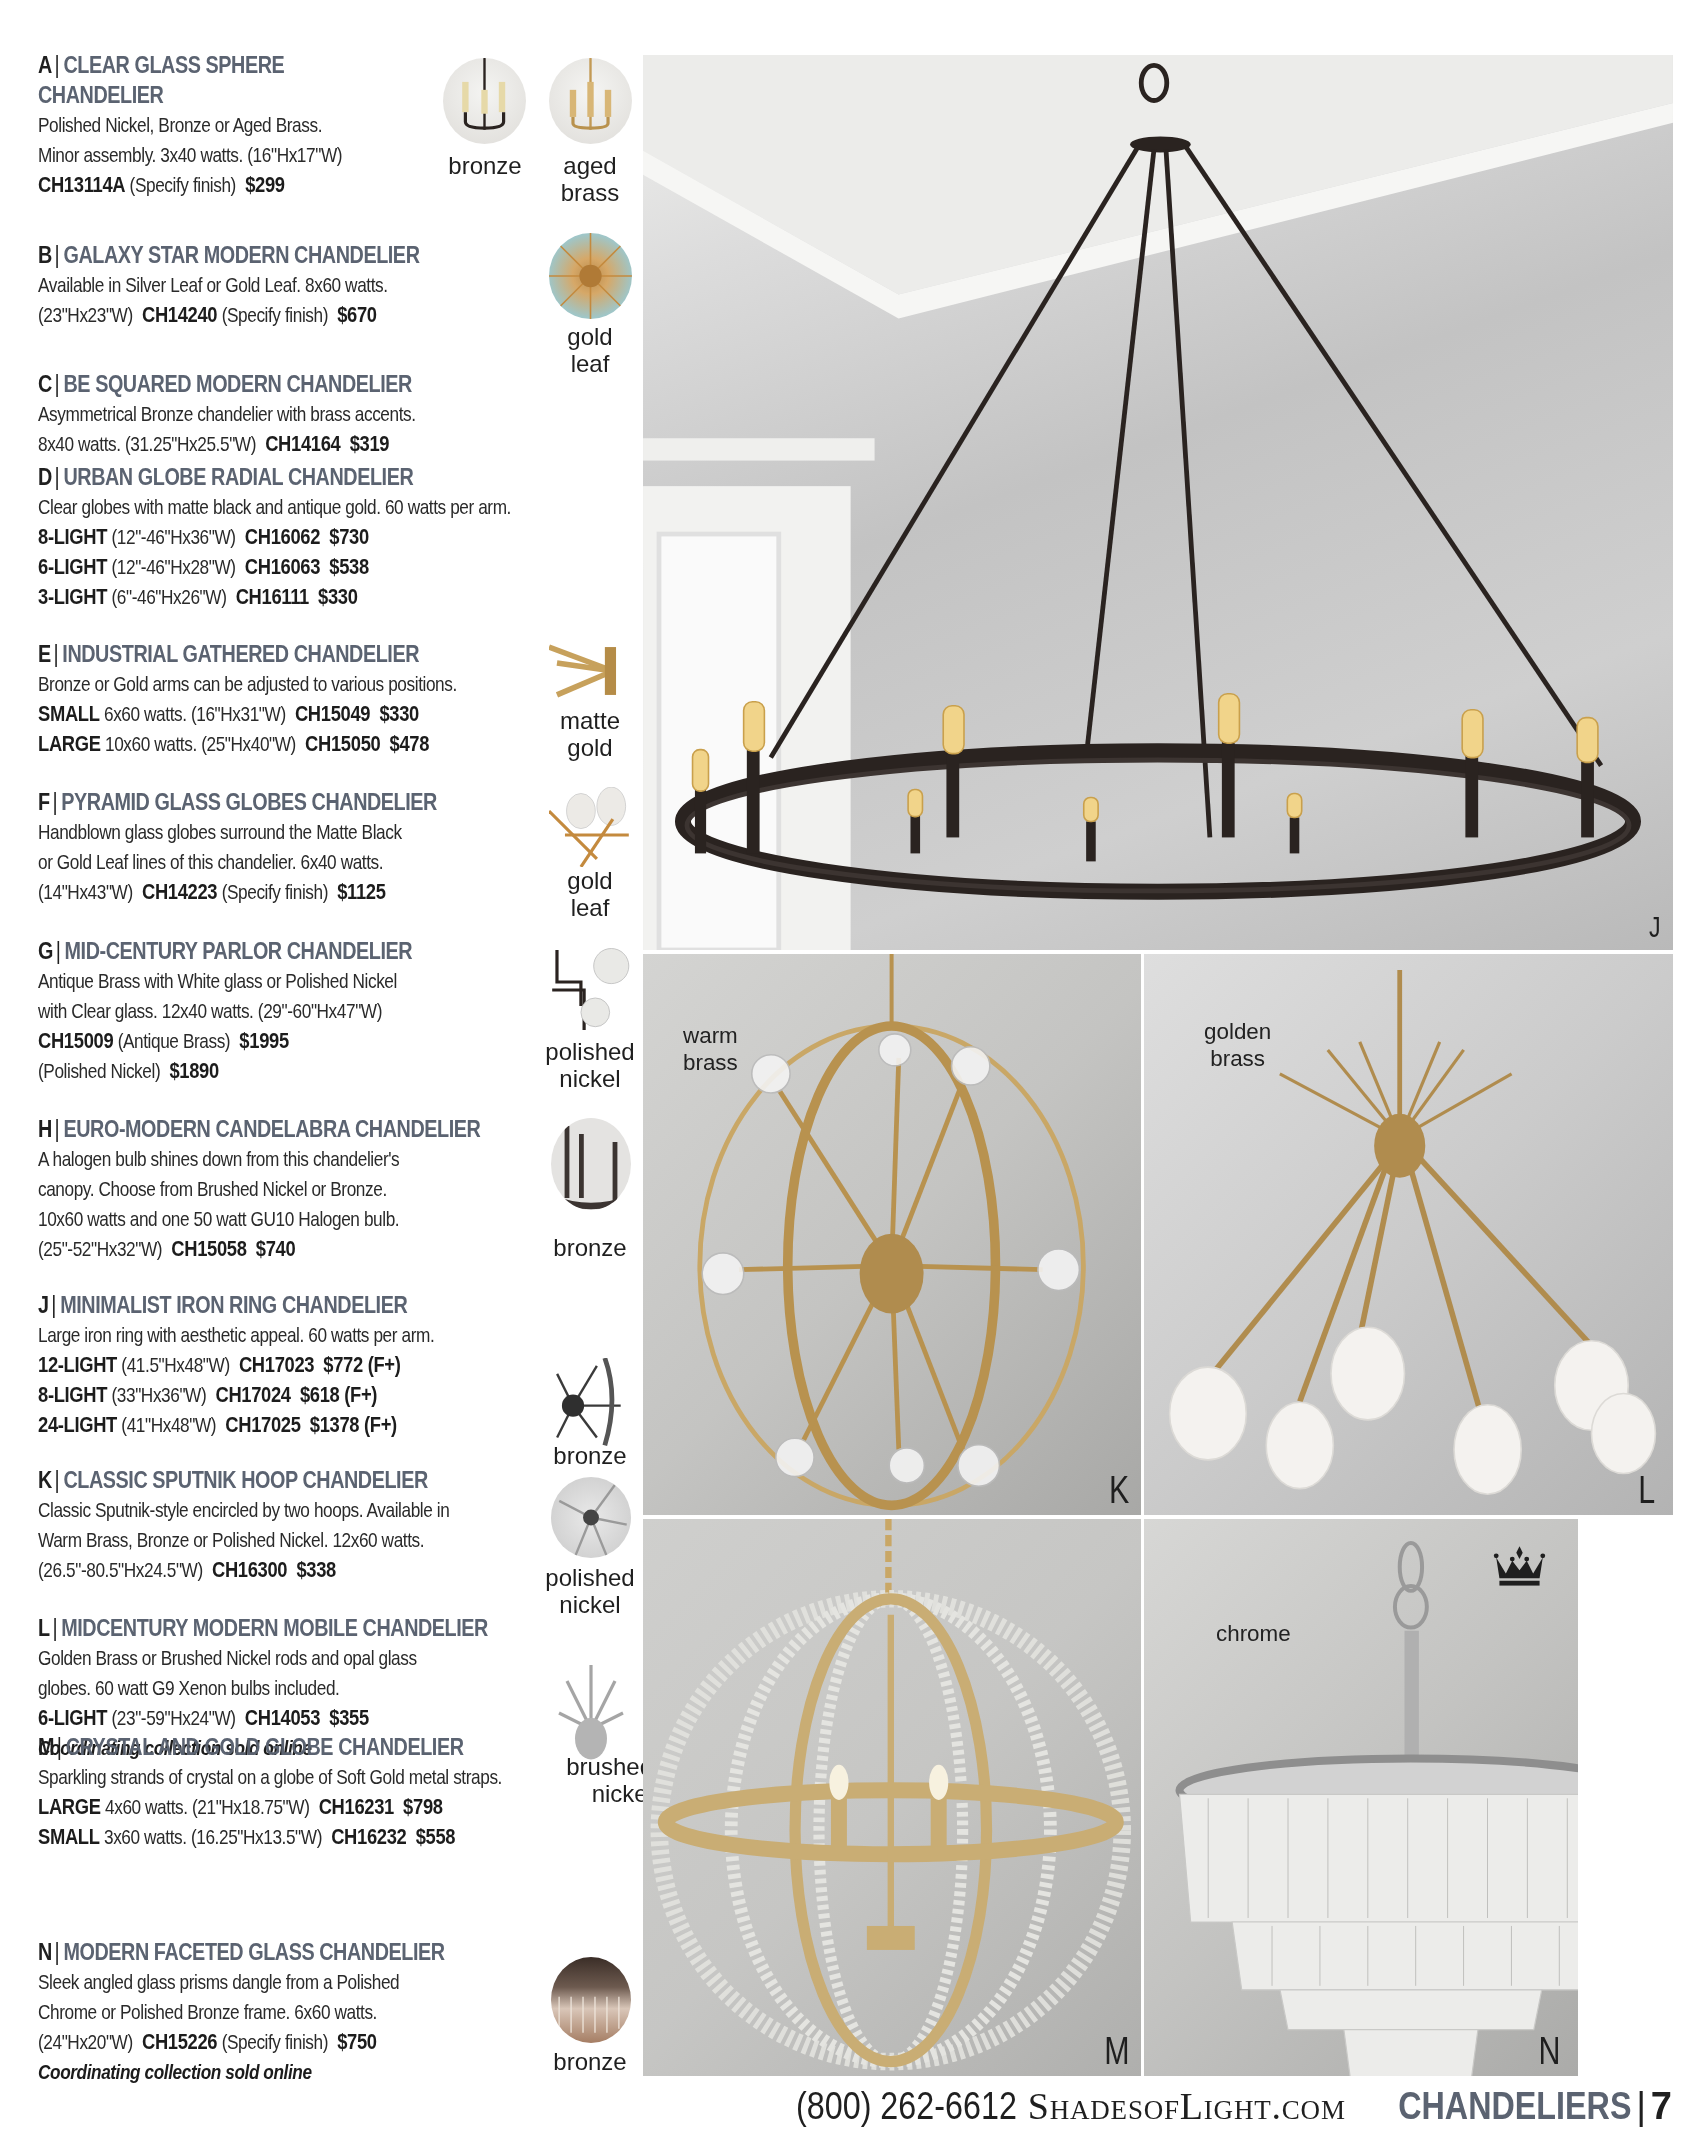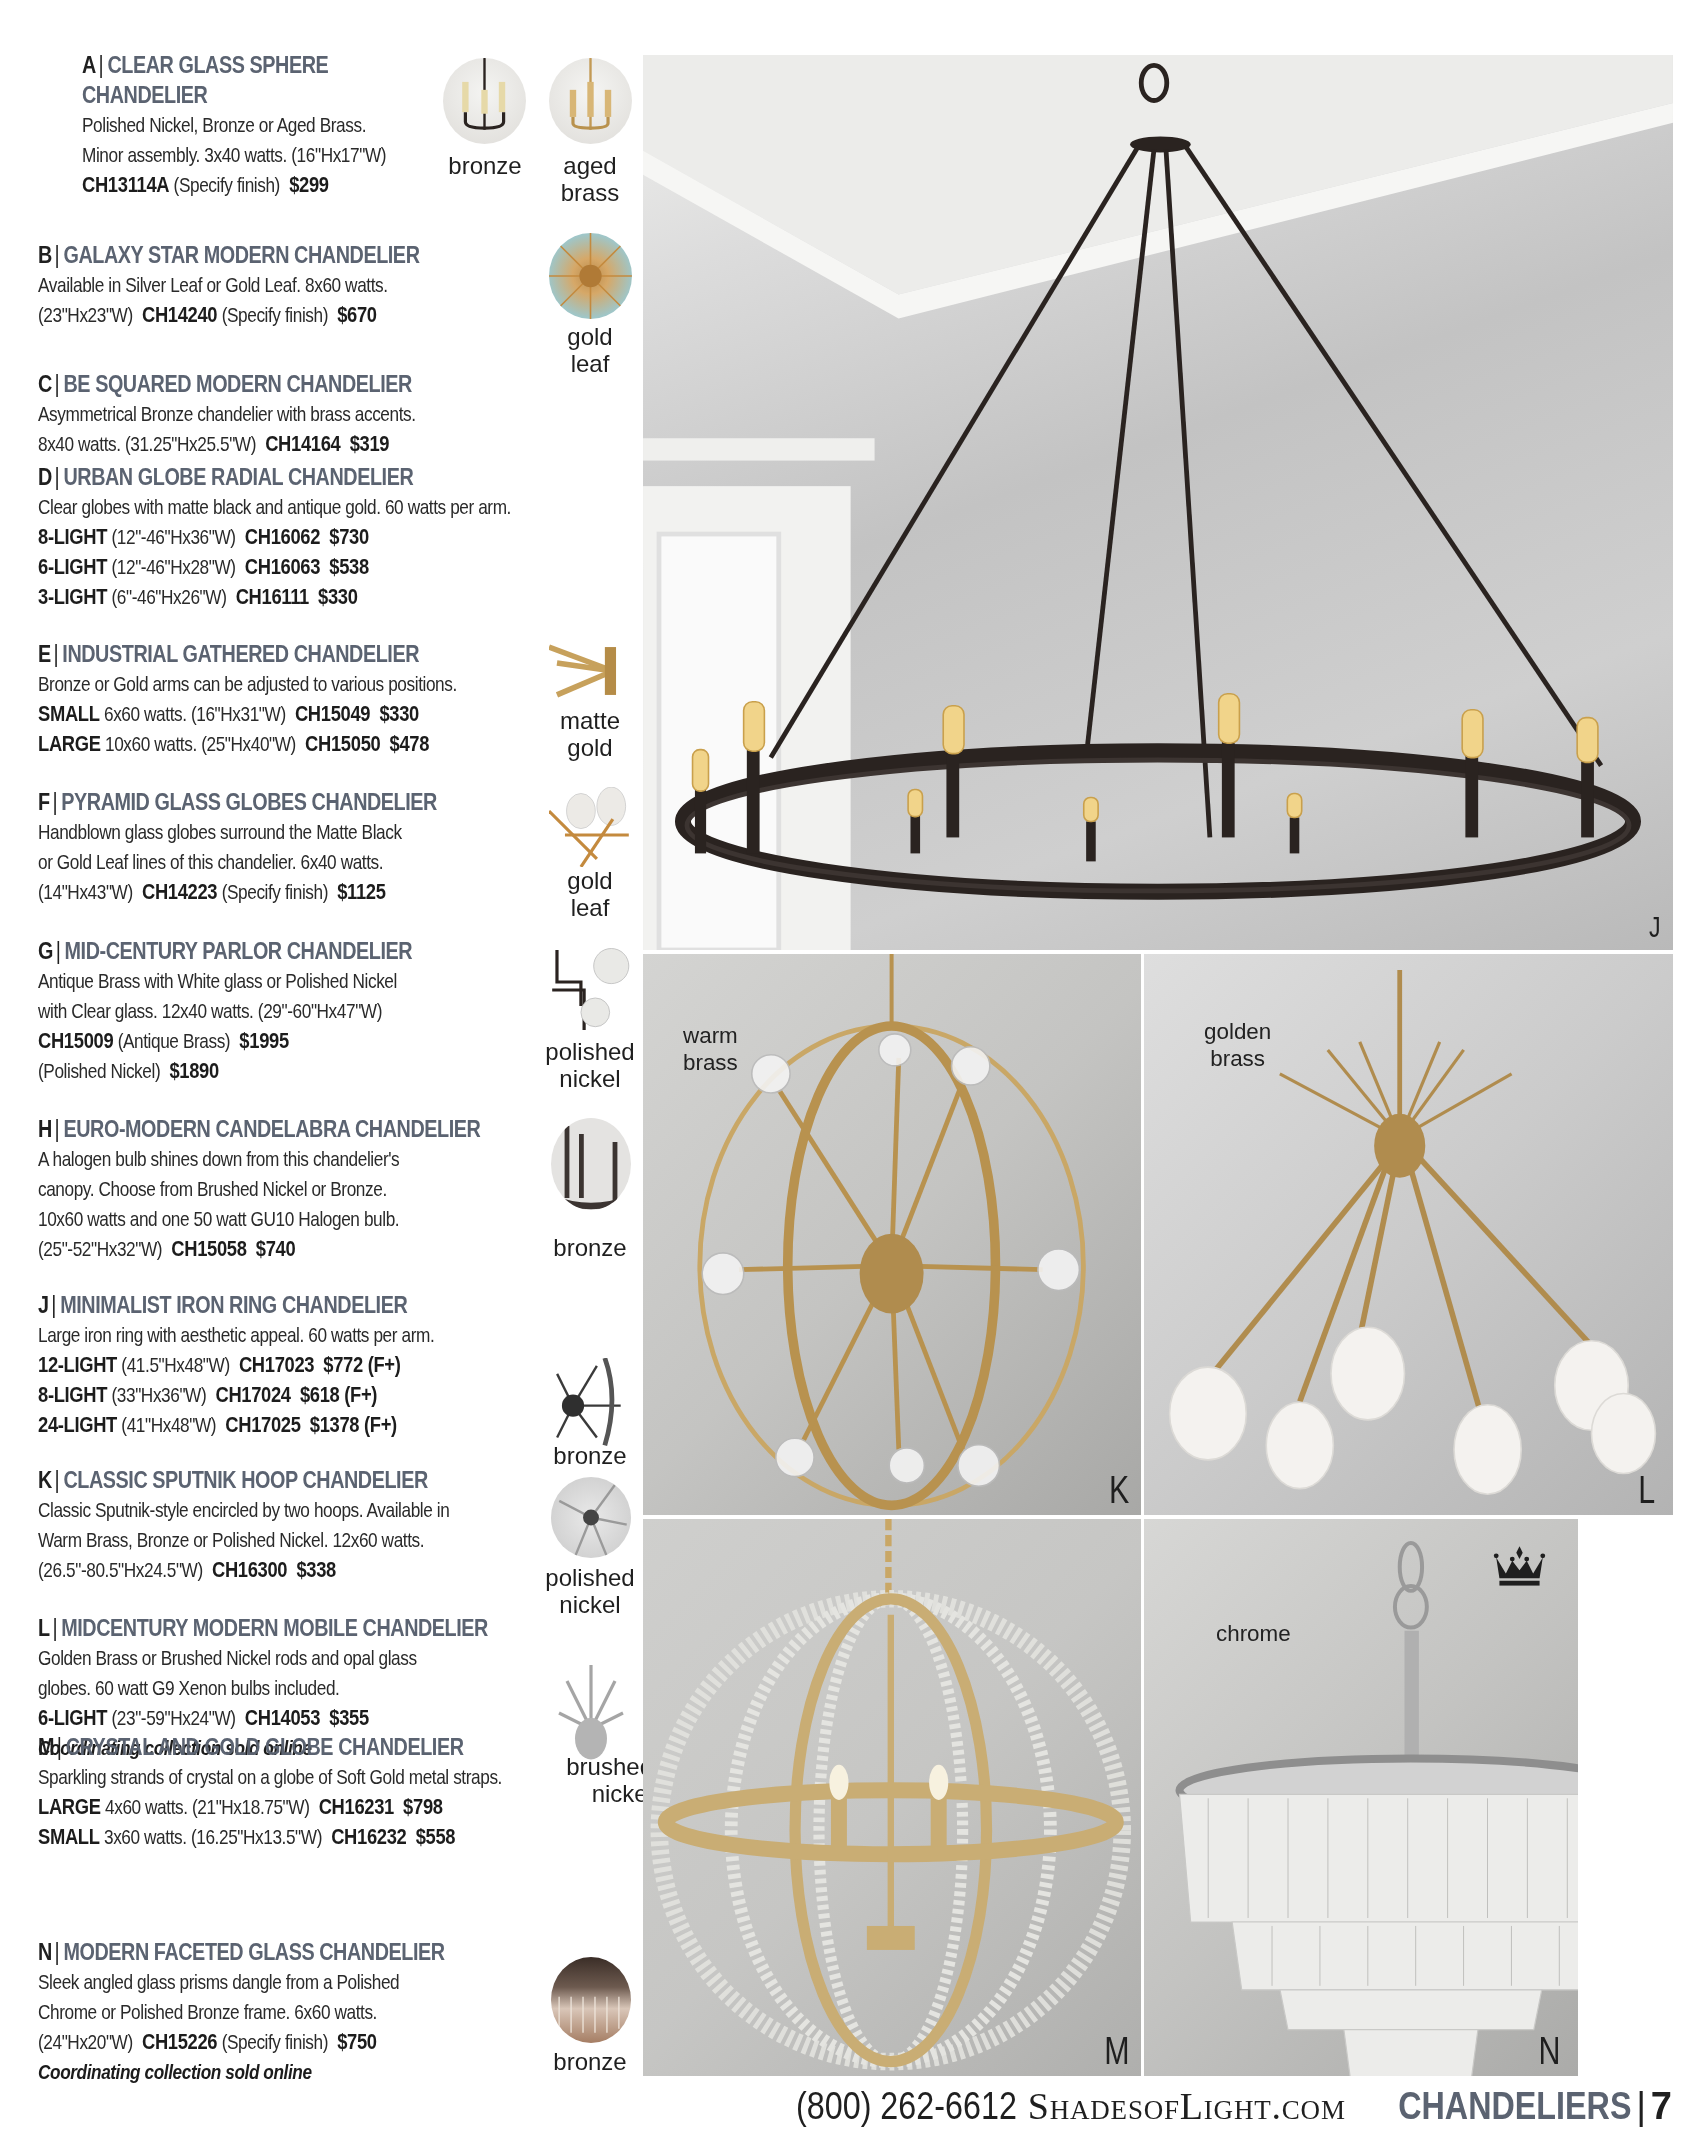--- a/index.html
+++ b/index.html
@@ -23,21 +23,21 @@
   .footer .phone { color:#1f1f1f; transform:scaleX(0.85); display:inline-block; transform-origin:right; }
   .footer .site { font-family:"Liberation Serif", serif; font-variant:small-caps; color:#1f1f1f; letter-spacing:0.8px; margin:0 11.2px; }
   .footer .sect { font-weight:bold; color:#5b6371; display:inline-block; transform:scaleX(0.85); transform-origin:right; }
   .footer .pbar { color:#1f1f1f; margin:0 4.8px; }
   .footer .pnum { font-weight:bold; color:#1f1f1f; }
   svg { display:block; }
 </style>
 </head>
 <body>
 
-<div class="item" style="top:50px;margin-left:44px;">
+<div class="item" style="top:50px;">
   <div class="h wrap"><span class="letter">A</span><span class="bar">|</span><span class="title">CLEAR GLASS SPHERE CHANDELIER</span></div>
   <div class="ln">Polished Nickel, Bronze or Aged Brass.</div>
   <div class="ln">Minor assembly. 3x40 watts. (16"Hx17"W)</div>
   <div class="ln"><b>CH13114A</b> <span>(Specify finish)</span><span class="gap"></span><b>$299</b></div>
 </div>
 
 <div class="item" style="top:240px;">
   <div class="h"><span class="letter">B</span><span class="bar">|</span><span class="title">GALAXY STAR MODERN CHANDELIER</span></div>
   <div class="ln">Available in Silver Leaf or Gold Leaf. 8x60 watts.</div>
   <div class="ln"><span>(23"Hx23"W)</span><span class="gap"></span><b>CH14240</b> <span>(Specify finish)</span><span class="gap"></span><b>$670</b></div>

